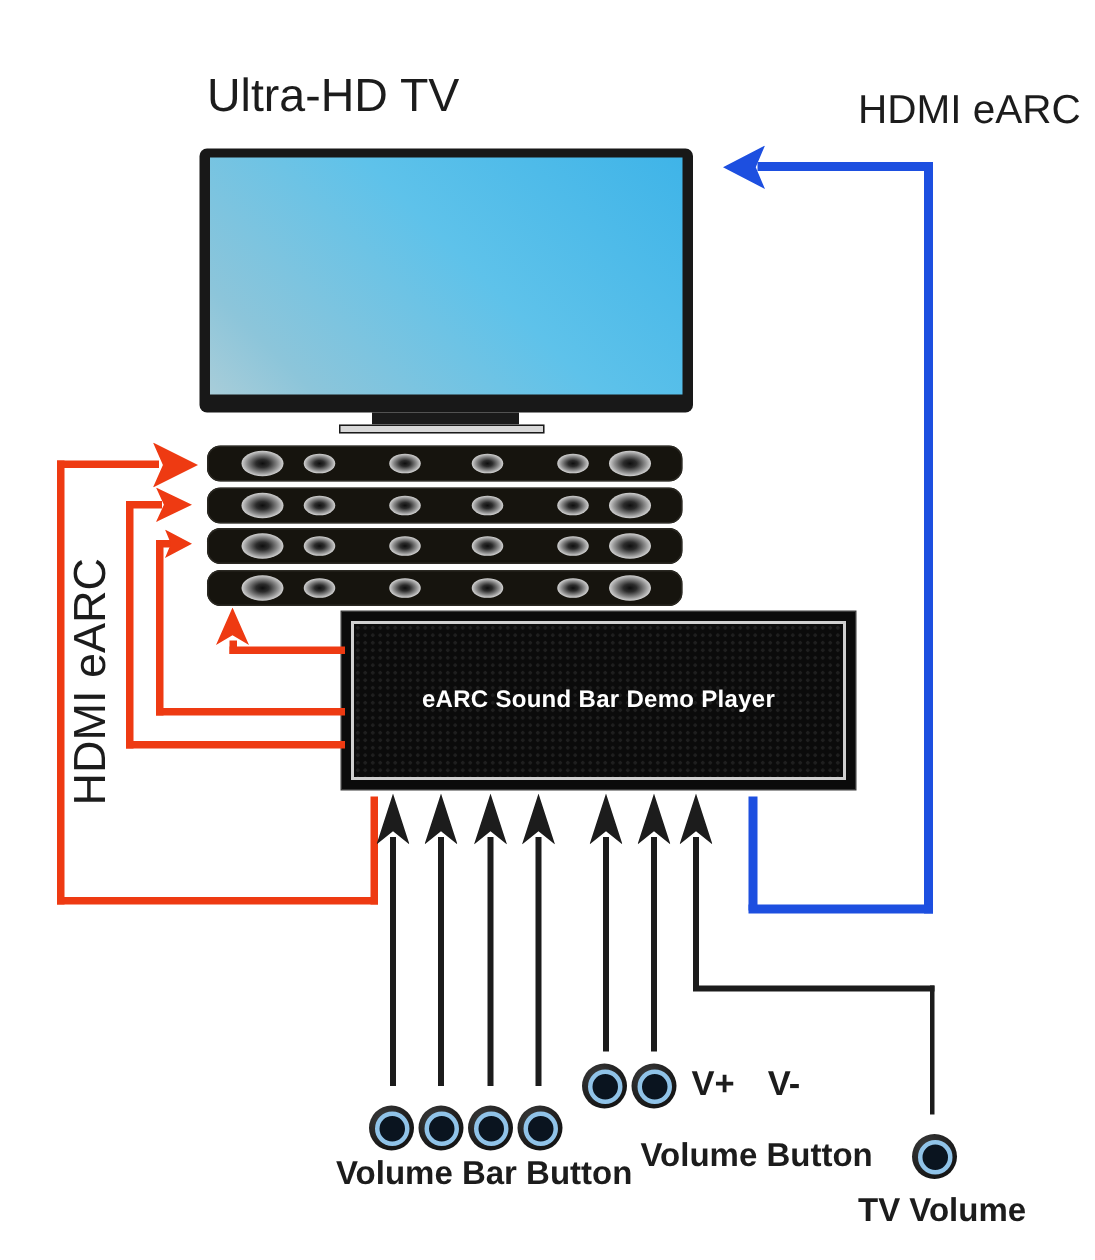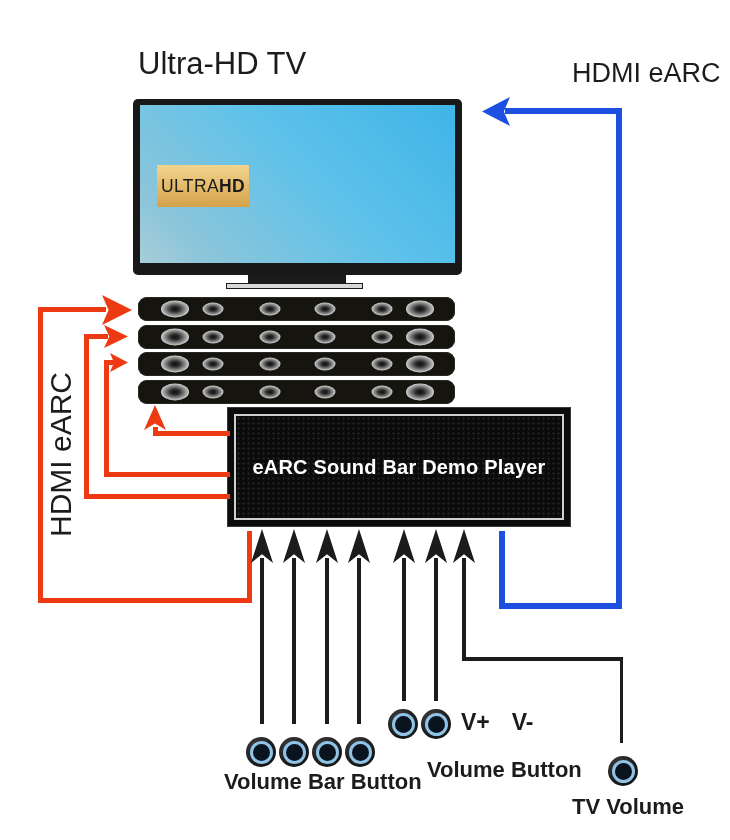--- a/index.html
+++ b/index.html
@@ -29,21 +29,21 @@
   .speaker { position:absolute; top:50%; transform:translate(-50%,-50%); border-radius:50%;
     background:radial-gradient(ellipse at center,#0e0e0e 0%,#2c2c2c 22%,#8f8f8f 52%,#ececec 78%,#fbfbfb 100%); }
 
   
   #demo-player { left:228px; top:408px; width:342px; height:118px; background:#0b0b0b; padding:6px; box-sizing:border-box; box-shadow:0 0 0 1px #3a3a3a; }
   #demo-player-inner { width:100%; height:100%; border:2px solid #cfcfcf; box-sizing:border-box;
     background:#0b0b0b;
     background-image:radial-gradient(circle,#1f1f1f 1px, transparent 1.2px);
     background-size:5px 5px;
     display:flex; align-items:center; justify-content:center; }
-  #demo-player-inner span { color:#ffffff; font-weight:bold; font-size:20px; letter-spacing:.2px; }
+  #demo-player-inner span { color:#ffffff; font-weight:bold; font-size:16px; letter-spacing:.2px; }
 
   
   #title { left:138px; top:46px; font-size:31px; }
   #hdmi-earc-right { left:572px; top:58px; font-size:27px; }
   #hdmi-earc-left { left:44px; top:373px; height:164px; font-size:30px;
     writing-mode:vertical-rl; transform:rotate(180deg); }
   .btn-label { font-weight:bold; font-size:22px; }
   #v-labels { left:461px; top:709px; display:flex; gap:22px; font-weight:bold; font-size:23px; color:#1c1c1c; }
 
   
@@ -66,24 +66,20 @@
 
 <div id="stage">
 
   <div class="abs label" id="title">Ultra-HD TV</div>
   <div class="abs label" id="hdmi-earc-right">HDMI eARC</div>
   <div class="abs label" id="hdmi-earc-left">HDMI eARC</div>
 
   <div class="abs" id="tv-bezel">
     <div class="abs" id="tv-screen">
       <div class="abs" id="badge">
-        <div class="abs" id="badge-bottom">
-          <span>ULTRA</span>
-            <span class="bold">HD</span>
-        </div>
       </div>
     </div>
   </div>
   <div class="abs" id="tv-neck"></div>
   <div class="abs" id="tv-base"></div>
 
   <div id="soundbars">
       <div class="abs soundbar" style="top: 297px;">
         <div class="speaker" style="width: 28px; height: 17px; left: 11.7%;"></div>
         <div class="speaker" style="width: 21px; height: 13px; left: 23.7%;"></div>

